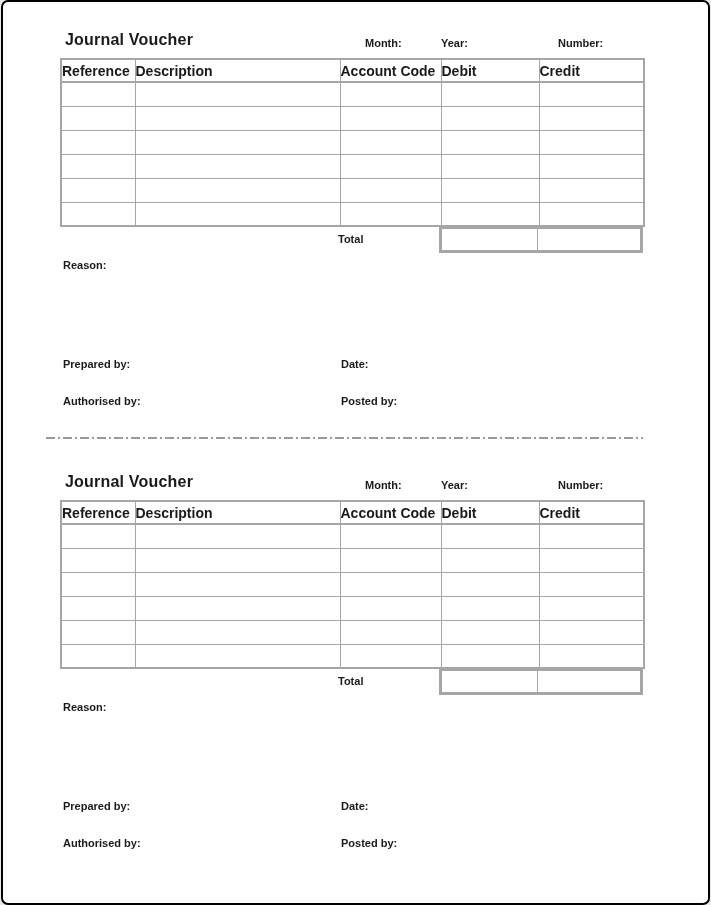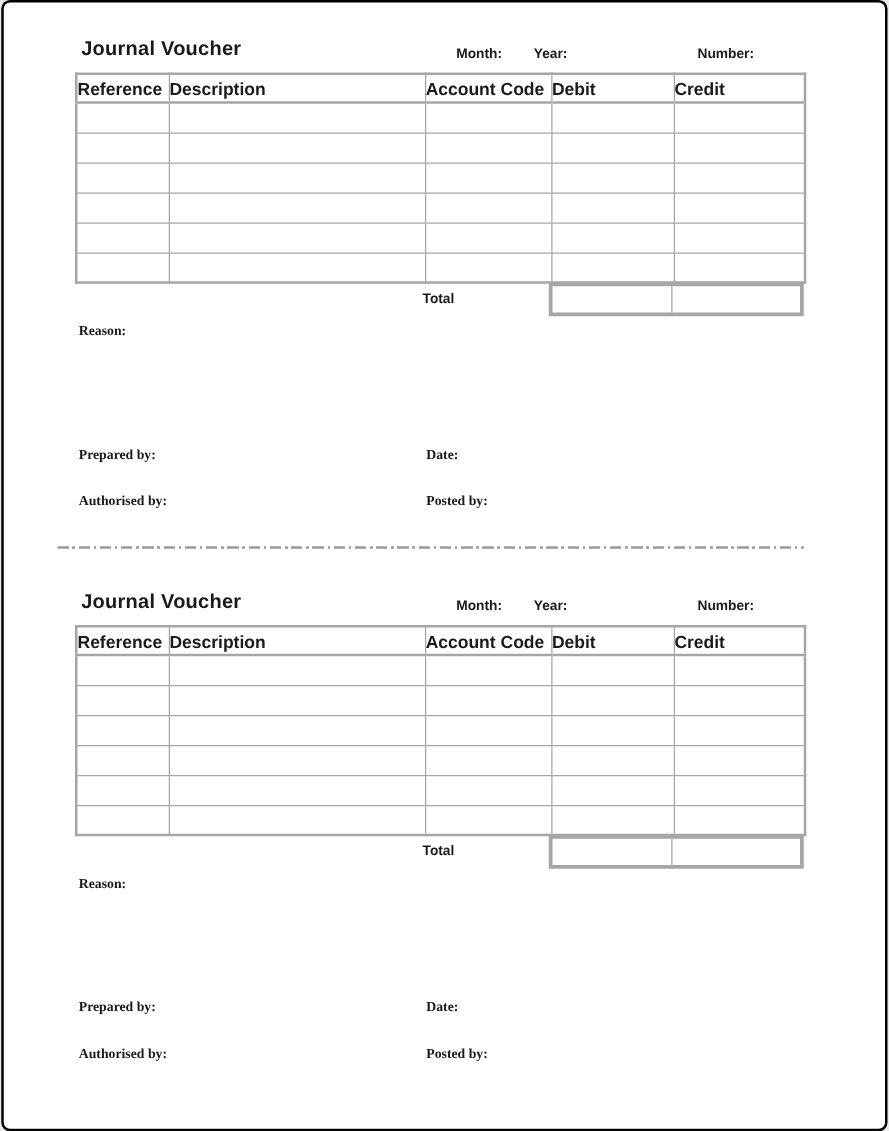--- a/index.html
+++ b/index.html
@@ -17,21 +17,21 @@
   }
   .voucher { position:relative; }
 
   .title-row { position:relative; height:27px; margin:0 57px; }
   .v-title {
     position:absolute; left:5px; top:0;
     font-size:16px; font-weight:700; letter-spacing:0.2px;
   }
   .hdr-label { position:absolute; top:6px; font-size:11px; font-weight:700; }
   .hdr-month  { left:281px;padding-left:24px; }
-  .hdr-year   { left:367px; }
+  .hdr-year   { left:381px; }
   .hdr-number { left:478px;margin-left:20px; }
 
   table.entries {
     margin:0 57px; width:583px;
     border-collapse:collapse; table-layout:fixed;
     border:2px solid #a6a6a6;
   }
   table.entries th {
     border:1px solid #a6a6a6; border-bottom:2px solid #a6a6a6;
     height:23px; font-size:14px; font-weight:700; text-align:left; padding:0;
@@ -46,21 +46,21 @@
     line-height:26px; text-align:left; font-size:11px; font-weight:700;
   }
   .total-box {
     position:absolute; left:379px; top:0; width:204px; height:27px;
     border:3px solid #a6a6a6; display:flex;
   }
   .total-cell-debit  { width:96px; border-right:1px solid #a6a6a6; }
   .total-cell-credit { flex:1; }
 
   .label-row { position:relative; height:12px; margin:0 57px; }
-  .label-row .lbl { position:absolute; top:0; font-size:11px; font-weight:700; white-space:nowrap;font-family:Liberation Serif, serif; }
+  .label-row .lbl { position:absolute; top:0; font-size:11px; font-weight:700; white-space:nowrap; }
   .lbl-left  { left:3px; }
   .lbl-mid   { left:281px; }
 
   .reason-row { margin-top:6px; }
   .sig-row-1 { margin-top:87px; }
   .sig-row-2 { margin-top:25px; }
 
   .tear-divider {
     height:2px; margin:30px 28px 0 43px; width:597px;
     background:repeating-linear-gradient(to right,

